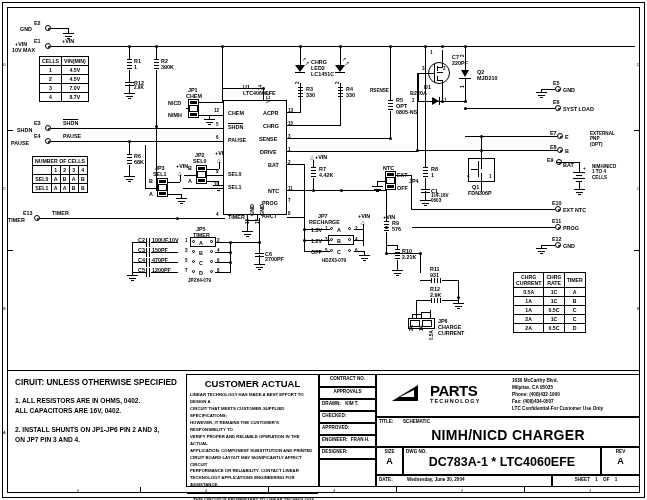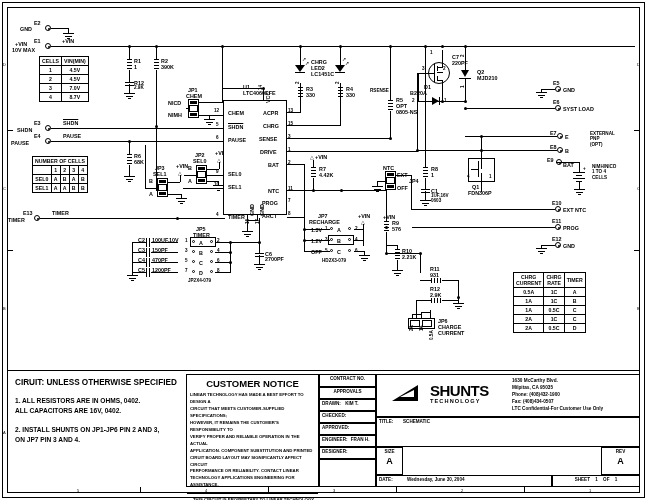--- a/index.html
+++ b/index.html
@@ -952,21 +952,21 @@
 
   <div style="position:absolute;left:15px;top:378px;width:170px;">
     <div class="notes-h">CIRUIT: UNLESS OTHERWISE SPECIFIED</div>
     <div class="notes-t" style="margin-top:9px;white-space:pre-line;">1.  ALL RESISTORS ARE IN OHMS, 0402.
      ALL CAPACITORS ARE 16V, 0402.</div>
     <div class="notes-t" style="margin-top:9px;white-space:pre-line;">2.  INSTALL SHUNTS ON JP1-JP6 PIN 2 AND 3,
      ON JP7 PIN 3 AND 4.</div>
   </div>
 
   <div class="bbox" style="left:186px;top:374px;width:133px;height:113px;">
-    <div class="cust-h" style="margin-top:3px;">CUSTOMER NOTICE</div>
+    <div class="cust-h" style="margin-top:3px;">CUSTOMER ACTUAL</div>
     <div class="cust-t" style="margin:3px 3px 0 3px;white-space:pre-line;">LINEAR TECHNOLOGY HAS MADE A BEST EFFORT TO DESIGN A
 CIRCUIT THAT MEETS CUSTOMER-SUPPLIED SPECIFICATIONS;
 HOWEVER, IT REMAINS THE CUSTOMER'S RESPONSIBILITY TO
 VERIFY PROPER AND RELIABLE OPERATION IN THE ACTUAL
 APPLICATION.  COMPONENT SUBSTITUTION AND PRINTED
 CIRUIT BOARD LAYOUT MAY SIGNIFICANTLY AFFECT CIRCUIT
 PERFORMANCE OR RELIABILITY.  CONTACT LINEAR
 TECHNOLOGY APPLICATIONS ENGINEERING FOR ASSISTANCE.</div>
     <div style="border-top:1px solid #000;margin-top:4px;"></div>
     <div class="cust-t" style="margin:3px 3px 0 6px;white-space:pre-line;">THIS CIRCUIT IS PROPRIETARY TO LINEAR TECHNOLOGY AND
@@ -999,35 +999,40 @@
   </div>
   <div class="tb-cell" style="left:319px;top:459px;width:57px;height:28px;"></div>
 
   <div class="tb-cell" style="left:376px;top:374px;width:264px;height:43px;"></div>
   <div class="logo-wrap" style="left:392px;top:383px;">
     <svg width="36" height="20" viewBox="0 0 36 20">
       <polygon points="0,18 26,18 26,2" fill="#000"></polygon>
       <polygon points="8,14 22,7 22,14" fill="#fff"></polygon>
     </svg>
   </div>
-  <div class="logo-txt" style="position:absolute;left:430px;top:382px;">SHUNTS</div>
+  <div class="logo-txt" style="position:absolute;left:430px;top:382px;">PARTS</div>
   <div class="logo-sub" style="position:absolute;left:430px;top:398px;">TECHNOLOGY</div>
   <div class="addr" style="position:absolute;left:512px;top:377px;white-space:pre-line;">1630 McCarthy Blvd.
 Milpitas, CA 95035
 Phone: (408)432-1900
 Fax: (408)434-0507
 LTC Confidential-For Customer Use Only</div>
 
   <div class="tb-cell" style="left:376px;top:417px;width:264px;height:30px;"></div>
   <div class="tb-lab" style="position:absolute;left:379px;top:419px;">TITLE:</div>
   <div class="tb-lab" style="position:absolute;left:403px;top:419px;">SCHEMATIC</div>
+  <div class="ttl-big" style="position:absolute;left:376px;top:427px;width:264px;">NIMH/NICD CHARGER</div>
 
   <div class="tb-cell" style="left:376px;top:447px;width:27px;height:28px;text-align:center;">
     <div class="tb-lab">SIZE</div>
     <div class="sz-big" style="margin-top:2px;">A</div>
+  </div>
+  <div class="tb-cell" style="left:403px;top:447px;width:198px;height:28px;">
+    <div class="tb-lab">DWG NO.</div>
+    <div class="dwg-big" style="margin-top:1px;">DC783A-1 * LTC4060EFE</div>
   </div>
   <div class="tb-cell" style="left:601px;top:447px;width:39px;height:28px;text-align:center;">
     <div class="tb-lab">REV</div>
     <div class="sz-big" style="margin-top:2px;">A</div>
   </div>
 
   <div class="tb-cell" style="left:376px;top:475px;width:176px;height:12px;">
     <span class="tb-lab">DATE:</span>
     <span class="tb-lab" style="margin-left:13px;">Wednesday, June 30, 2004</span>
   </div>

